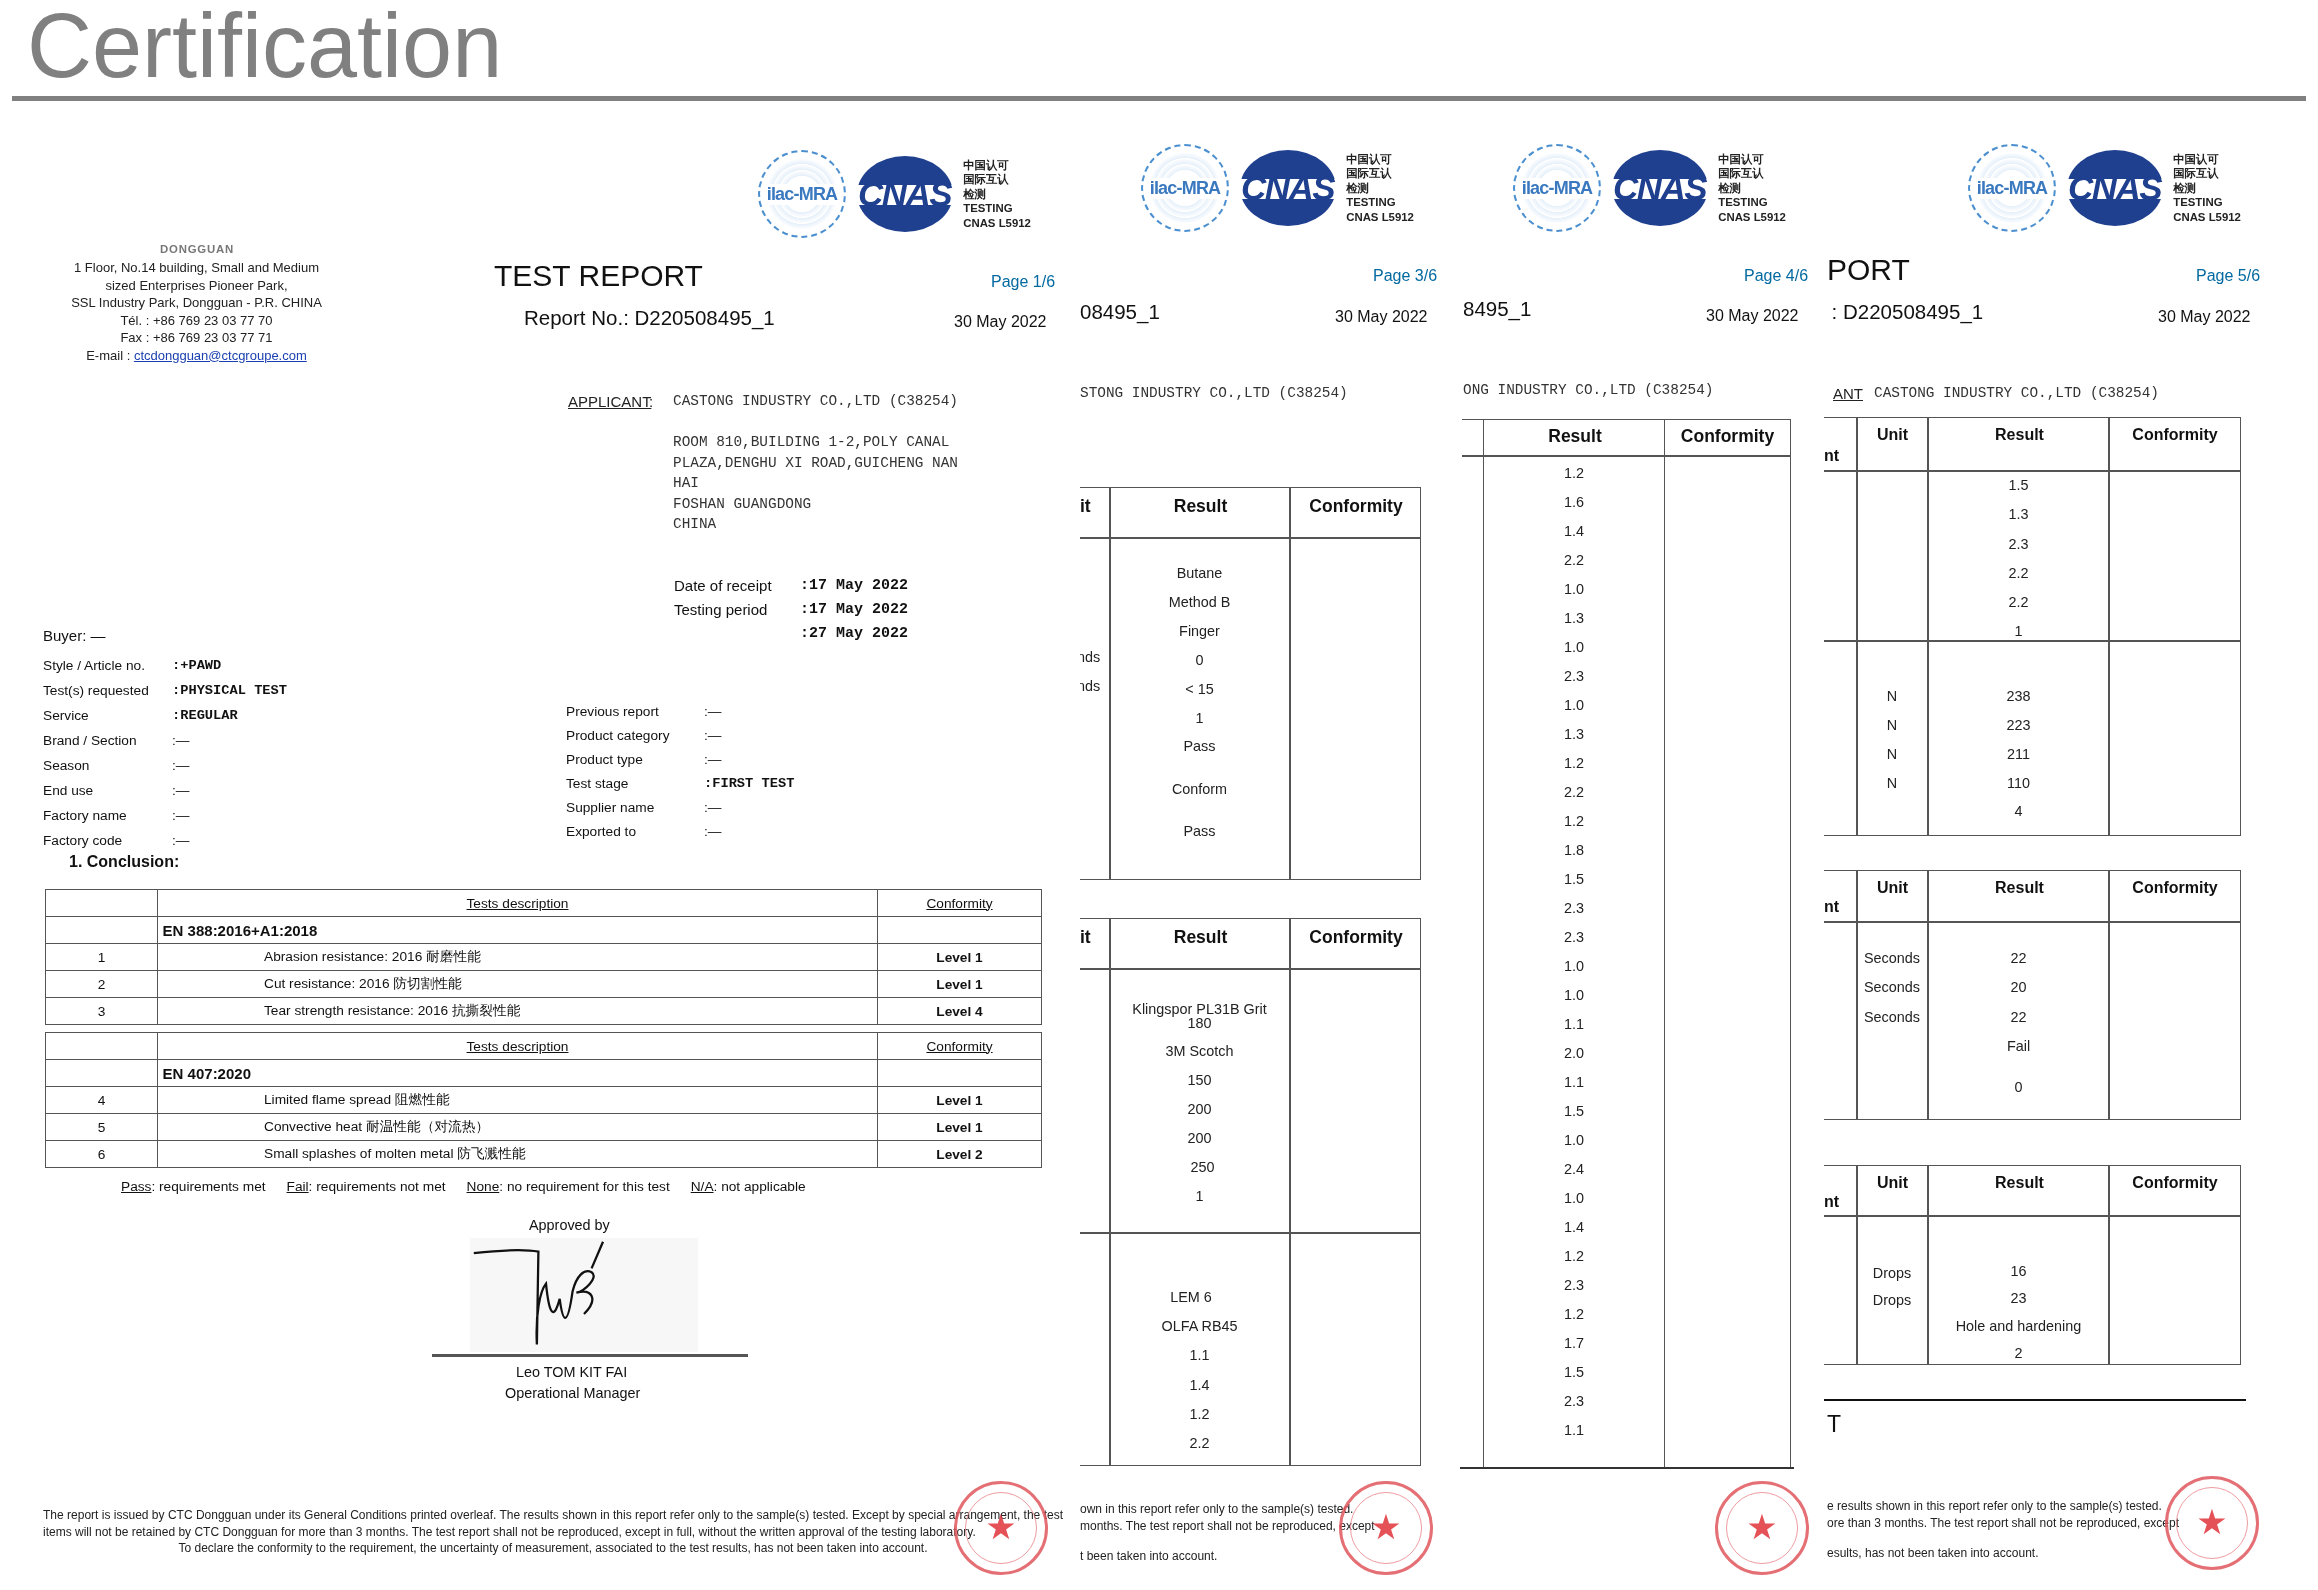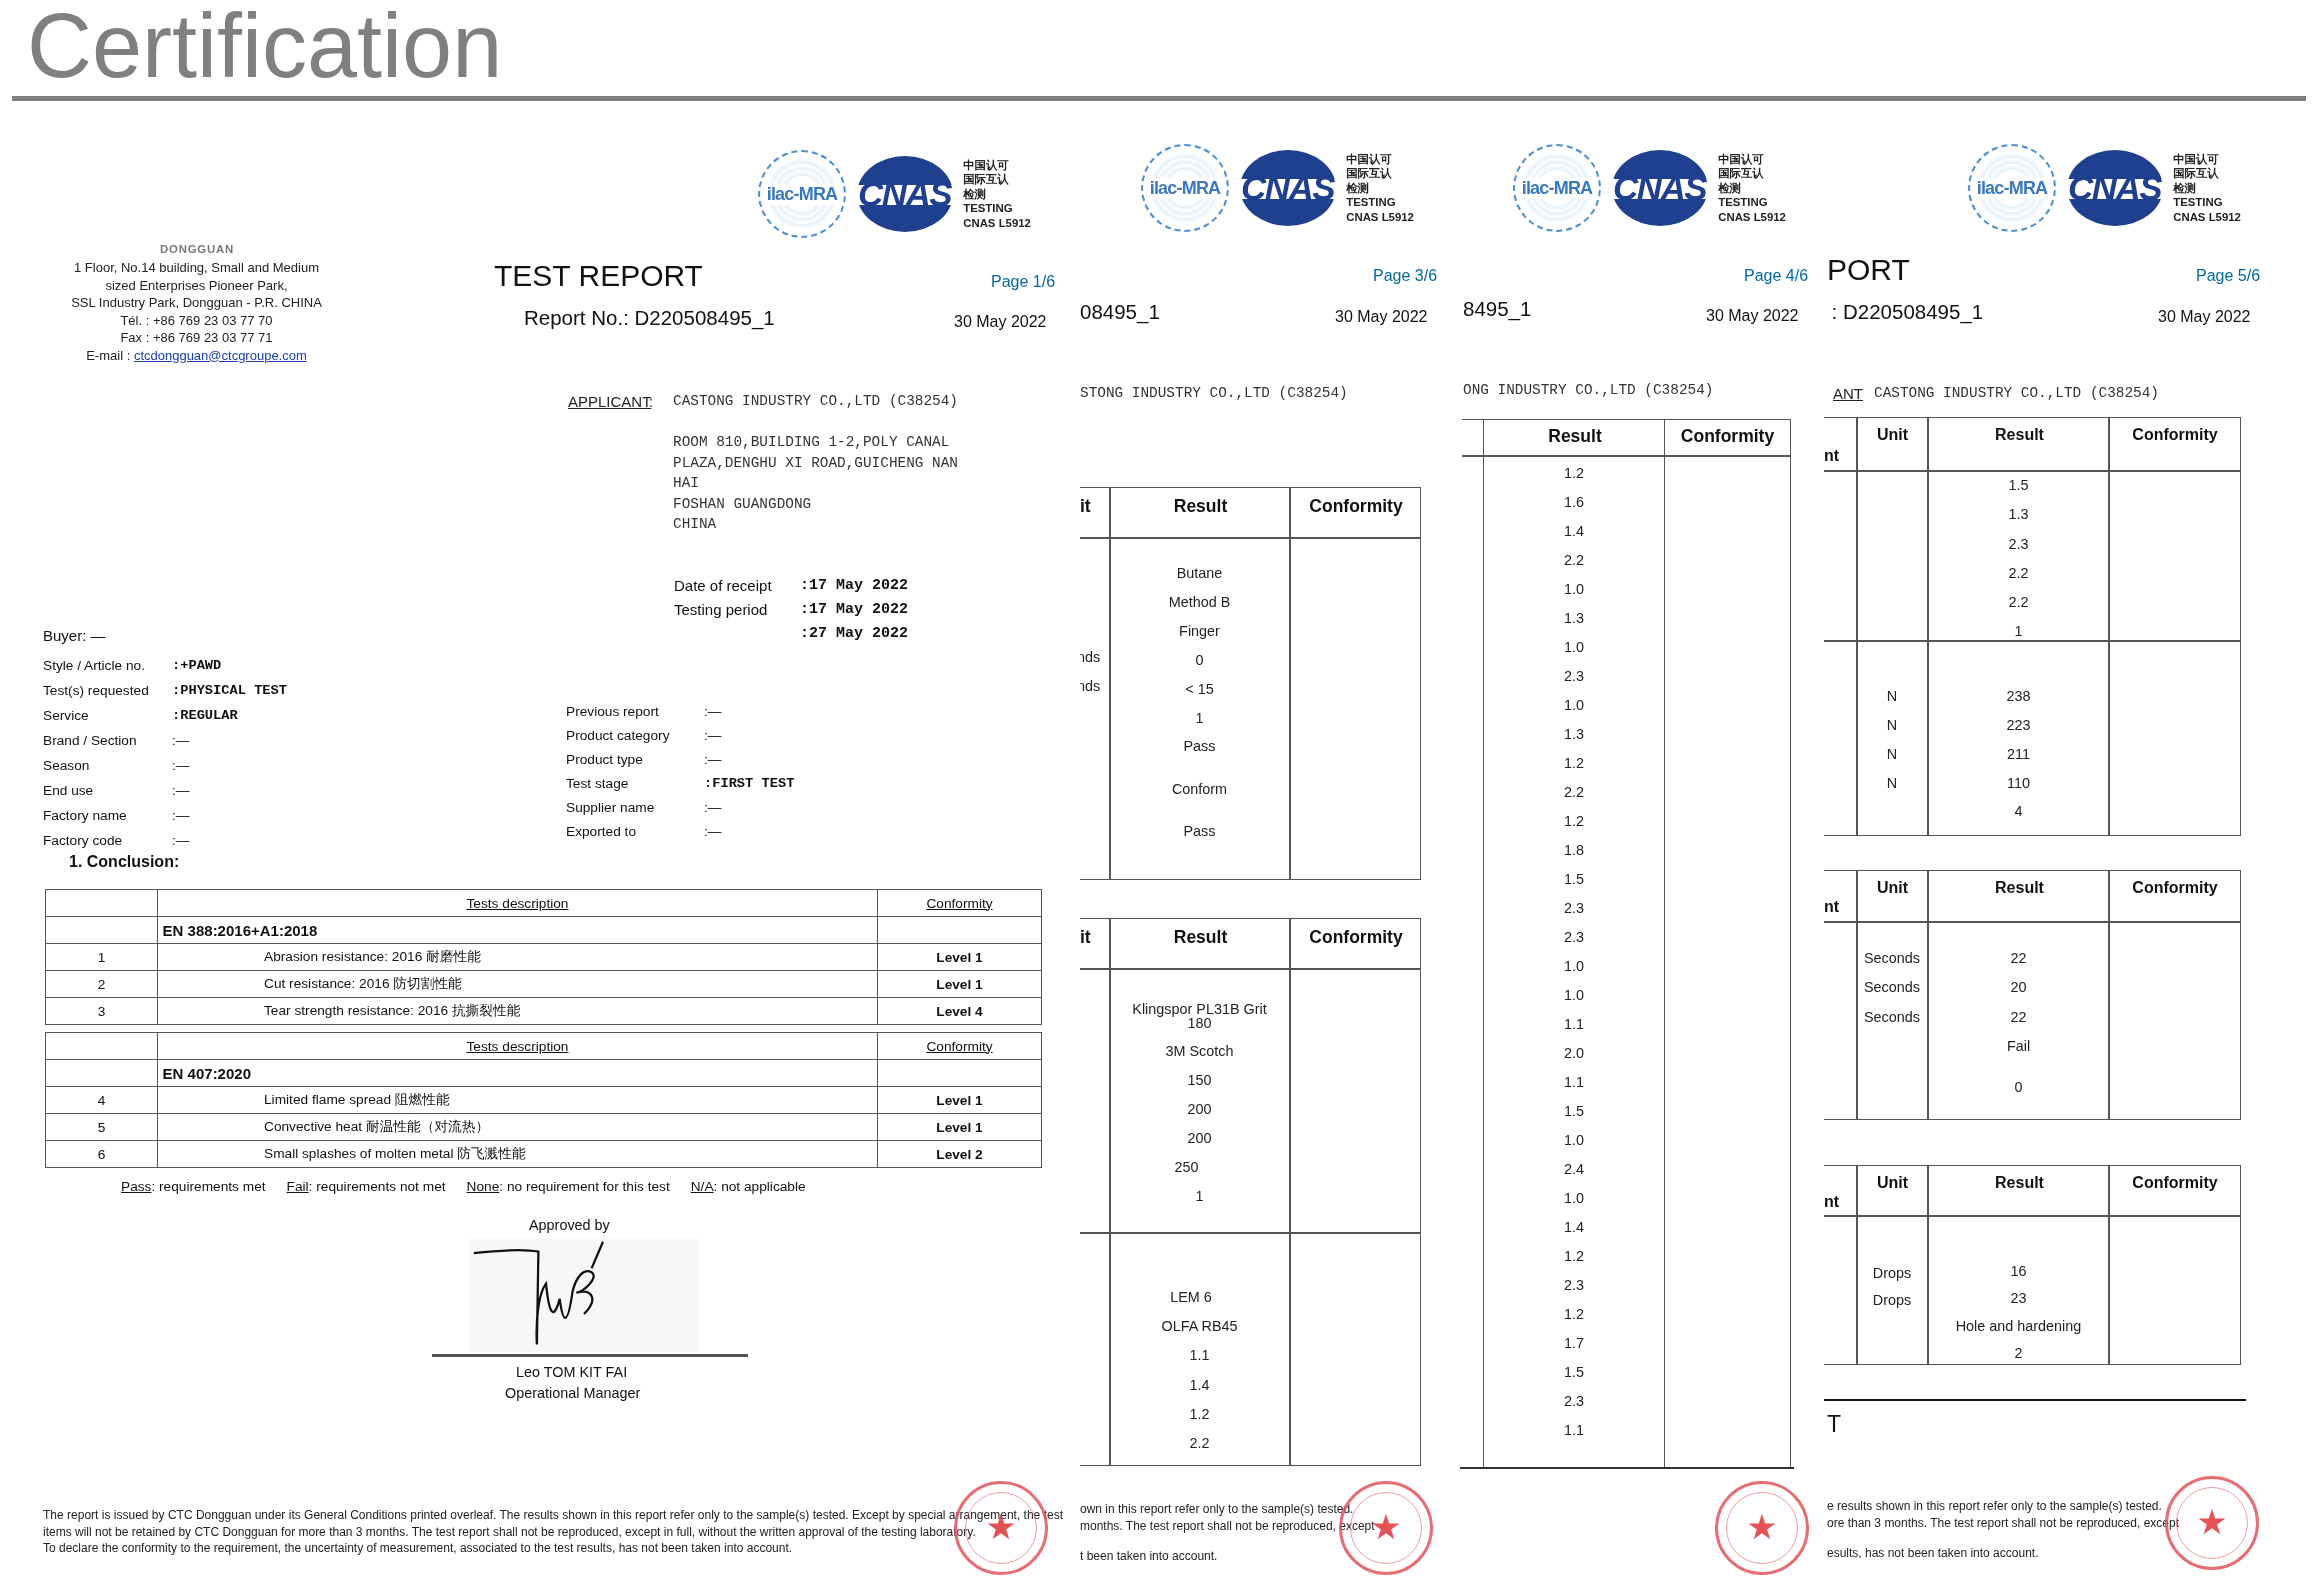--- a/index.html
+++ b/index.html
@@ -239,21 +239,21 @@
   <svg class="abs" style="left:440px;top:1109px" width="228" height="114" viewBox="0 0 300 150">
     <rect x="0" y="0" width="300" height="150" fill="#f7f7f7"></rect>
     <path d="M5 20 C40 16 70 14 90 18 L88 140 C86 100 92 70 100 60 C104 100 110 110 118 80 C122 110 128 120 135 70 C140 50 150 40 160 45 C170 52 150 70 140 72 C160 66 170 80 150 100 M160 40 L175 5" stroke="#111" stroke-width="3" fill="none"></path>
   </svg>
   <div class="abs" style="left:402px;top:1225px;width:316px;height:3px;background:#555"></div>
   <div class="abs" style="left:486px;top:1235px;font-size:14.4px">Leo TOM KIT FAI</div>
   <div class="abs" style="left:475px;top:1256px;font-size:14.4px">Operational Manager</div>
 
   <div class="abs foot" style="left:13px;top:1378px;width:1020px">
     <div>The report is issued by CTC Dongguan under its General Conditions printed overleaf. The results shown in this report refer only to the sample(s) tested. Except by special arrangement, the test items will not be retained by CTC Dongguan for more than 3 months. The test report shall not be reproduced, except in full, without the written approval of the testing laboratory.</div>
-    <div style="text-align:left">To declare the conformity to the requirement, the uncertainty of measurement, associated to the test results, has not been taken into account.</div>
+    <div style="text-align:center">To declare the conformity to the requirement, the uncertainty of measurement, associated to the test results, has not been taken into account.</div>
   </div>
   <div class="stamp" style="left:924px;top:1352px"></div>
 </div>
 
 <div class="page" style="left:1080px;top:129px;width:372px;height:1461px">
   <div class="abs" style="left:61px;top:15px;display:flex;align-items:center;gap:10.6px">
     <div class="ilac">
         <span>ilac-MRA</span>
       </div>
     <div class="cnas">
@@ -299,21 +299,21 @@
     <div class="hline" style="left:0;right:0;top:49px;height:2.3px"></div>
     <div class="hline" style="left:0;right:0;top:313px"></div>
     <div class="vline" style="left:32px;top:0;bottom:0"></div>
     <div class="vline" style="left:212px;top:0;bottom:0"></div>
     <div class="cell" style="left:33px;width:179px;top:82px">Klingspor PL31B Grit</div>
     <div class="cell" style="left:33px;width:179px;top:96px">180</div>
     <div class="cell" style="left:33px;width:179px;top:124px">3M Scotch</div>
     <div class="cell" style="left:33px;width:179px;top:153px">150</div>
     <div class="cell" style="left:33px;width:179px;top:182px">200</div>
     <div class="cell" style="left:33px;width:179px;top:211px">200</div>
-    <div class="cell" style="left:33px;width:153px;top:240px">250</div>
+    <div class="cell" style="left:49px;width:153px;top:240px">250</div>
     <div class="cell" style="left:33px;width:179px;top:269px">1</div>
     <div class="cell" style="left:33px;width:162px;top:370px">LEM 6</div>
     <div class="cell" style="left:33px;width:179px;top:399px">OLFA RB45</div>
     <div class="cell" style="left:33px;width:179px;top:428px">1.1</div>
     <div class="cell" style="left:33px;width:179px;top:458px">1.4</div>
     <div class="cell" style="left:33px;width:179px;top:487px">1.2</div>
     <div class="cell" style="left:33px;width:179px;top:516px">2.2</div>
   </div>
   <div class="abs foot" style="left:0;top:1372px;width:349px;text-align:left">
     <div>own in this report refer only to the sample(s) tested.</div>

